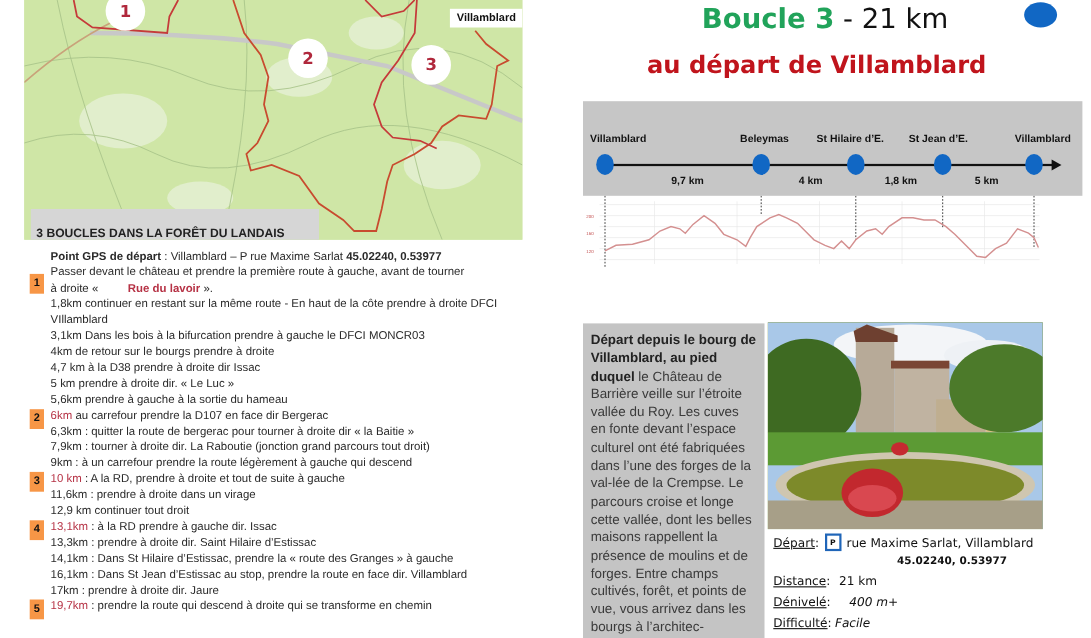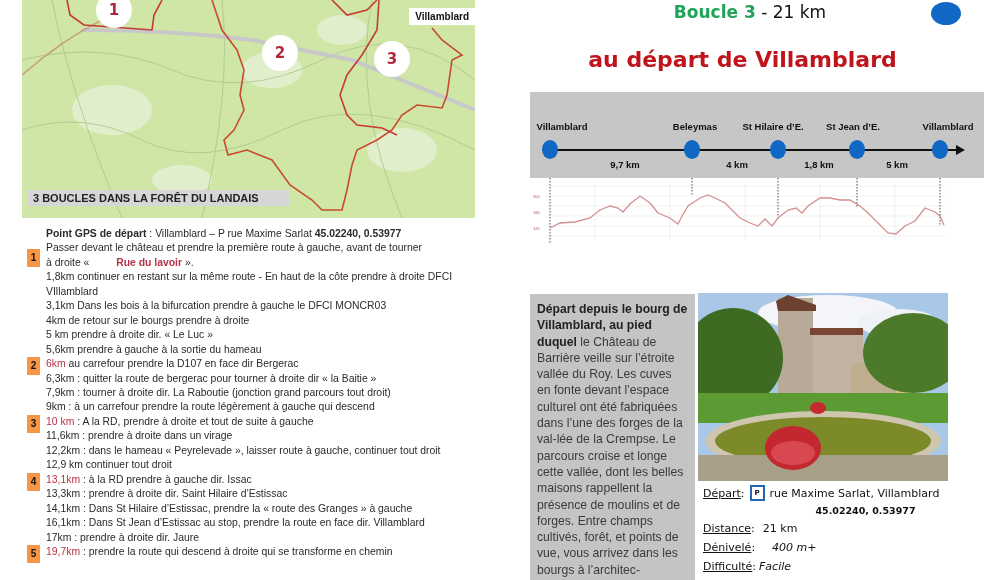--- a/index.html
+++ b/index.html
@@ -17,21 +17,21 @@
     background: #ffffff; color: #b0283c; font-weight: bold; font-size: 15px;
     display: flex; align-items: center; justify-content: center;
     font-family: "DejaVu Sans", sans-serif;
   }
   .map-town {
     position: absolute; right: 0; top: 8px; background: #ffffff;
     font-size: 10px; font-weight: bold; padding: 3px 6px; color: #111;
   }
   .map-caption {
     position: absolute; left: 6px; top: 190px; background: #d6d6d6;
-    font-size: 11px; font-weight: bold; padding: 2px 5px; color: #222;
+    font-size: 11px; font-weight: bold; padding: 16px 5px; color: #222;
     width: 262px;
   }
 
   
   .directions {
     position: absolute; left: 25px; top: 227px; width: 470px;
     font-family: "Liberation Sans", sans-serif; font-size: 10.4px; line-height: 14.45px;
     color: #2a2a2a;
   }
   .dir-line { position: relative; padding-left: 21px; white-space: nowrap; }
@@ -40,21 +40,21 @@
     background: #f79646; color: #111; font-weight: bold; font-size: 10px;
     display: flex; align-items: center; justify-content: center; line-height: 1;
   }
   .dir-km { color: #b63245; }
   .dir-rue { color: #b63245; font-weight: bold; margin-left: 24px; }
   .bold { font-weight: bold; }
 
   
   .title {
     position: absolute; left: 530px; top: 2px; width: 440px; text-align: center;
-    font-size: 17px; font-family: "DejaVu Sans", sans-serif;
+    font-size: 25px; font-family: "DejaVu Sans", sans-serif;
   }
   .title .green { color: #21a35a; font-weight: bold; }
   .title .dark { color: #111; }
   .subtitle {
     position: absolute; left: 530px; top: 47px; width: 425px; text-align: center;
     color: #c0141c; font-weight: bold; font-size: 22px; font-family: "DejaVu Sans", sans-serif;
   }
   .blue-dot {
     position: absolute; left: 931px; top: 2px; width: 30px; height: 23px;
     border-radius: 50%; background: #1167c4;
@@ -159,35 +159,35 @@
   </div>
   <div class="dir-line"><span>Passer devant le château et prendre la première route à gauche, avant de tourner</span></div>
   <div class="dir-line">
     <span class="dir-badge" style="top:-7px;">1</span>
     <span>à droite « </span><span class="dir-rue">Rue du lavoir</span><span> ».</span>
   </div>
   <div class="dir-line"><span>1,8km continuer en restant sur la même route - En haut de la côte prendre à droite DFCI</span></div>
   <div class="dir-line"><span>VIllamblard</span></div>
   <div class="dir-line"><span>3,1km Dans les bois à la bifurcation prendre à gauche le DFCI MONCR03</span></div>
   <div class="dir-line"><span>4km de retour sur le bourgs prendre à droite</span></div>
+  <div class="dir-line"><span>4,7 km à la D38 prendre à droite dir Issac</span></div>
   <div class="dir-line"><span>5 km prendre à droite dir. « Le Luc »</span></div>
   <div class="dir-line"><span>5,6km prendre à gauche à la sortie du hameau</span></div>
   <div class="dir-line">
     <span class="dir-badge">2</span>
     <span class="dir-km">6km</span><span> au carrefour prendre la D107 en face dir Bergerac</span>
   </div>
   <div class="dir-line"><span>6,3km : quitter la route de bergerac pour tourner à droite dir « la Baitie »</span></div>
   <div class="dir-line"><span>7,9km : tourner à droite dir. La Raboutie  (jonction grand parcours tout droit)</span></div>
   <div class="dir-line"><span>9km : à un carrefour prendre la route légèrement à gauche qui descend</span></div>
   <div class="dir-line">
     <span class="dir-badge">3</span>
     <span class="dir-km">10 km</span><span> : A la RD, prendre à droite et tout de suite à gauche</span>
   </div>
   <div class="dir-line"><span>11,6km : prendre à droite dans un virage</span></div>
-  <div class="dir-line"><span>12,2km : dans le hameau « Peyrelevade », laisser route à gauche, continuer tout droit</span></div>
   <div class="dir-line"><span>12,9 km continuer tout droit</span></div>
   <div class="dir-line">
     <span class="dir-badge">4</span>
     <span class="dir-km">13,1km</span><span> : à la RD prendre à gauche dir. Issac</span>
   </div>
   <div class="dir-line"><span>13,3km : prendre à droite dir. Saint Hilaire d’Estissac</span></div>
   <div class="dir-line"><span>14,1km : Dans St Hilaire d’Estissac, prendre la « route des Granges » à gauche</span></div>
   <div class="dir-line"><span>16,1km : Dans St Jean d’Estissac au stop, prendre la route en face dir. Villamblard</span></div>
   <div class="dir-line"><span>17km : prendre à droite dir. Jaure</span></div>
   <div class="dir-line">

